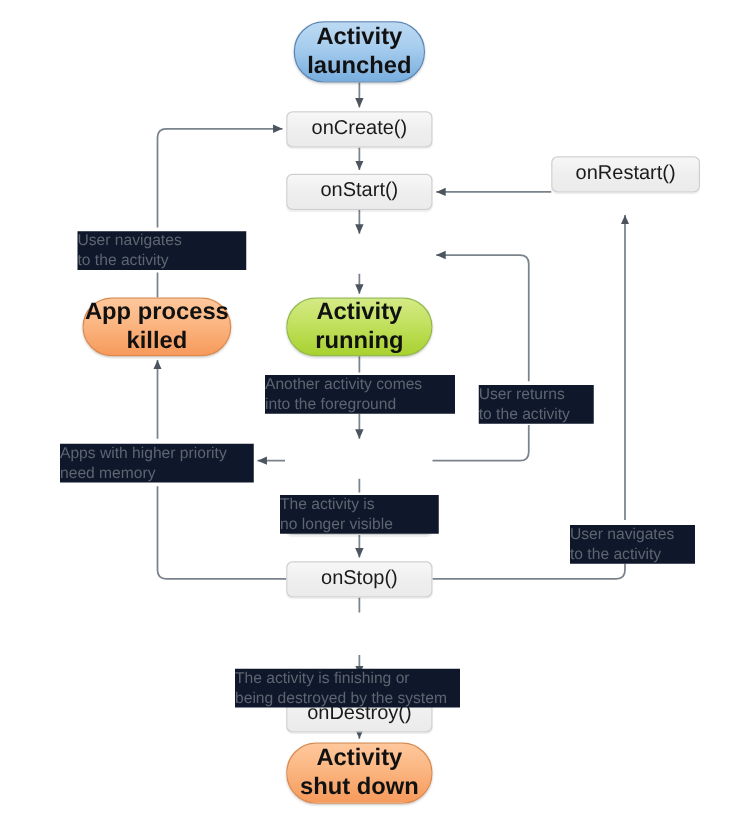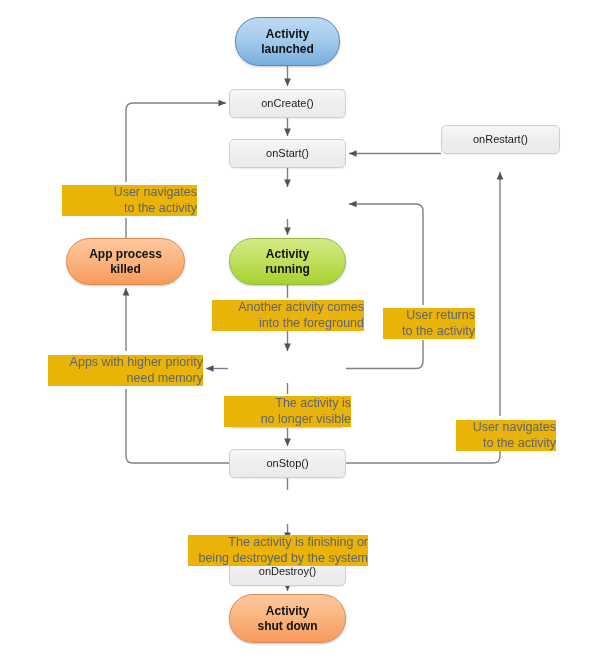--- a/index.html
+++ b/index.html
@@ -34,29 +34,29 @@
     line-height: 1.18;
   }
 
   
   .box {
     border: 1px solid #cfcfcf;
     border-radius: 5px;
     background: linear-gradient(to bottom, #f7f7f7 0%, #eeeeee 55%, #ebebeb 100%);
     box-shadow: 0 1px 1px rgba(0,0,0,0.07);
     color: #1a1a1a;
-    font-size: 11px;
+    font-size: 16px;
   }
   .box.bold { font-weight: bold; margin-top: 45px; }
 
   
   .pill {
     border-radius: 24px;
     font-weight: bold;
-    font-size: 12px;
+    font-size: 19px;
     color: #111111;
     box-shadow: 0 1px 2px rgba(0,0,0,0.22);
   }
   .pill.blue {
     border: 1px solid #5b87b5;
     background: linear-gradient(to bottom, #bcd9f2 0%, #a7cdee 42%, #78aede 100%);
   }
   .pill.green {
     border: 1px solid #93b94a;
     background: linear-gradient(to bottom, #d4ea85 0%, #c4e264 40%, #a8d12f 100%);
@@ -65,23 +65,23 @@
     border: 1px solid #d98a4e;
     background: linear-gradient(to bottom, #ffc79c 0%, #fbb884 40%, #f79a5c 100%);
   }
 
   
   .elabel {
     position: absolute;
     color: #5c6570;
     font-size: 12.5px;
     line-height: 1.25;
-    text-align: right;
+    text-align: left;
     white-space: pre-line;
-    background: #eab308;
+    background: #0f172a;
   }
 </style>
 </head>
 <body>
 
 <div id="canvas">
 
   <svg id="edges" viewBox="0 0 605 662" xmlns="http://www.w3.org/2000/svg">
     <defs>
       <marker id="ah" viewBox="0 0 10 10" refX="9" refY="5" markerWidth="6" markerHeight="6" orient="auto-start-reverse">

